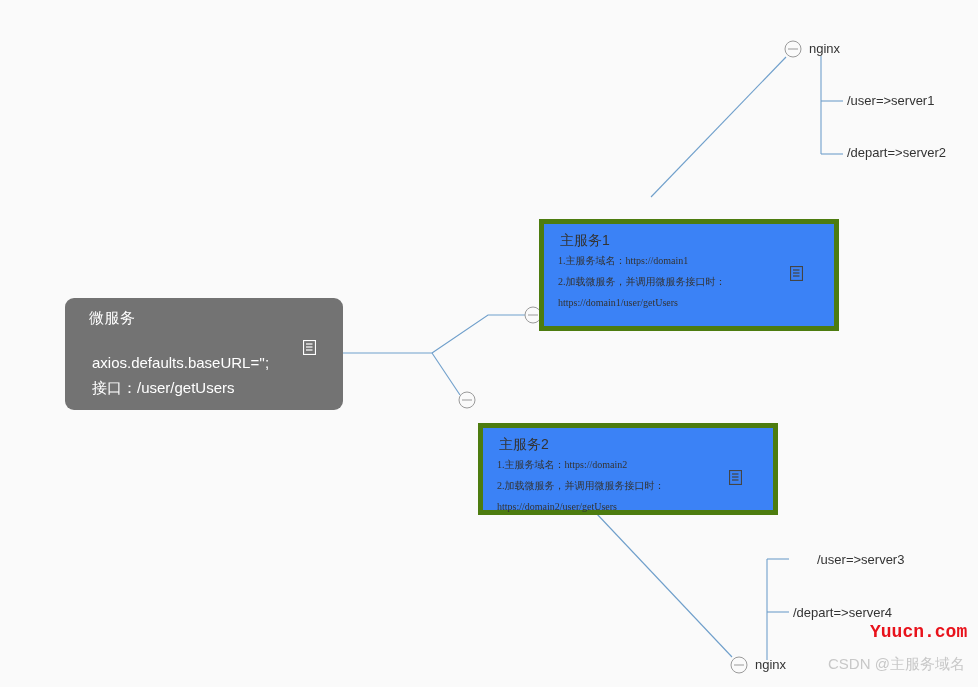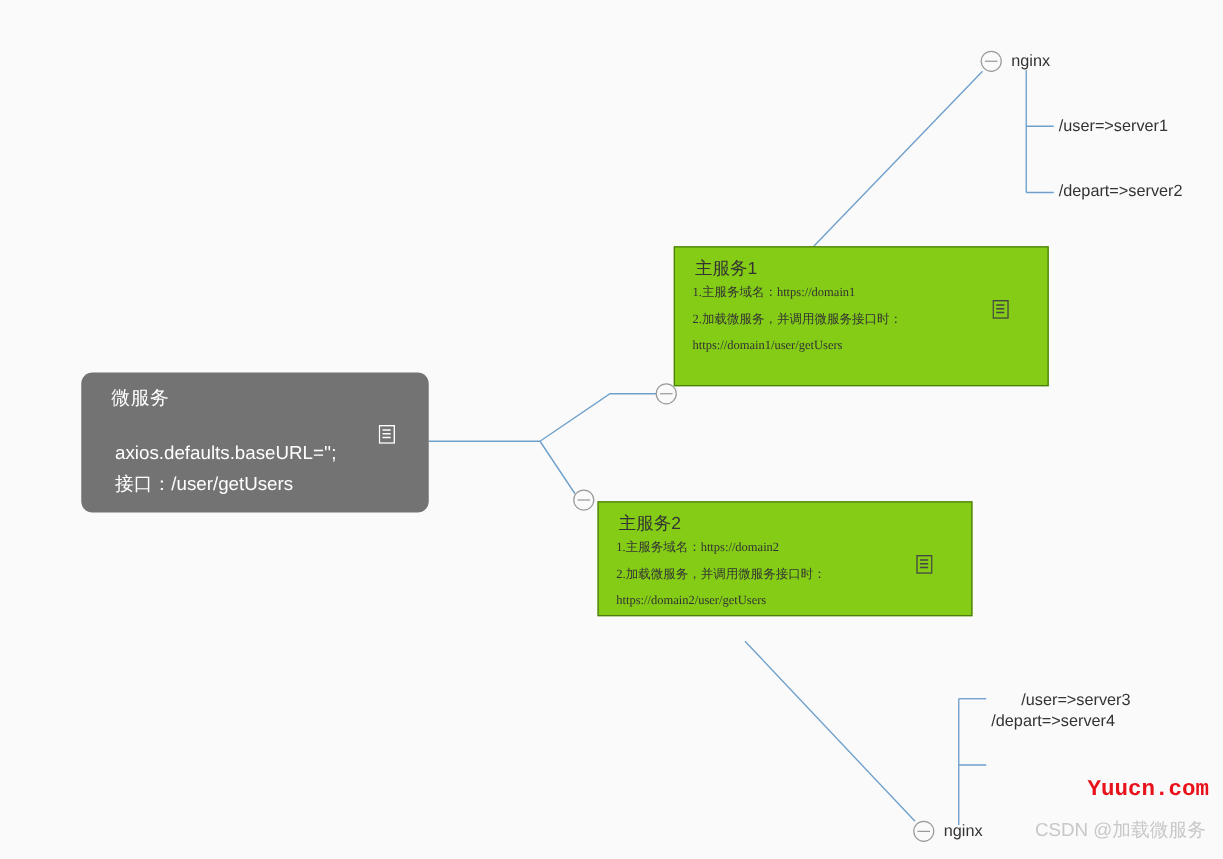--- a/index.html
+++ b/index.html
@@ -64,23 +64,24 @@
   }
   .root-note-icon {
     position: absolute;
     left: 238px;
     top: 42px;
   }
 
   
   .service-node {
     position: absolute;
-    background: #84cc16;
-    border: 1px solid #4d7c0f;
+    background: #3b82f6;
+    border: 5px solid #4d7c0f;
     box-sizing: border-box;
+    margin-top: 22px;
   }
   .service-node.n1 {
     left: 539px;
     top: 197px;
     width: 300px;
     height: 112px;
   }
   .service-node.n2 {
     left: 478px;
     top: 401px;
@@ -126,21 +127,21 @@
   
   .leaf-label {
     position: absolute;
     font-size: 13px;
     color: #333333;
     white-space: nowrap;
   }
   .leaf-u1 { left: 847px; top: 93px; }
   .leaf-d1 { left: 847px; top: 145px; }
   .leaf-u2 { left: 793px; top: 552px; margin-left: 24px; }
-  .leaf-d2 { left: 793px; top: 569px; }
+  .leaf-d2 { left: 793px; top: 605px; }
 
   
   .wm-yuucn {
     position: absolute;
     left: 870px;
     top: 622px;
     font-family: Liberation Mono, monospace;
     font-size: 18px;
     font-weight: bold;
     color: #E8121B;
@@ -245,15 +246,15 @@
 
   <div class="nginx-label nginx-top">nginx</div>
   <div class="nginx-label nginx-bottom">nginx</div>
 
   <div class="leaf-label leaf-u1">/user=&gt;server1</div>
   <div class="leaf-label leaf-d1">/depart=&gt;server2</div>
   <div class="leaf-label leaf-u2">/user=&gt;server3</div>
   <div class="leaf-label leaf-d2">/depart=&gt;server4</div>
 
   <div class="wm-yuucn">Yuucn.com</div>
-  <div class="wm-csdn">CSDN @加载微服务</div>
+  <div class="wm-csdn">CSDN @主服务域名</div>
 
 </div>
 
 </body></html>

